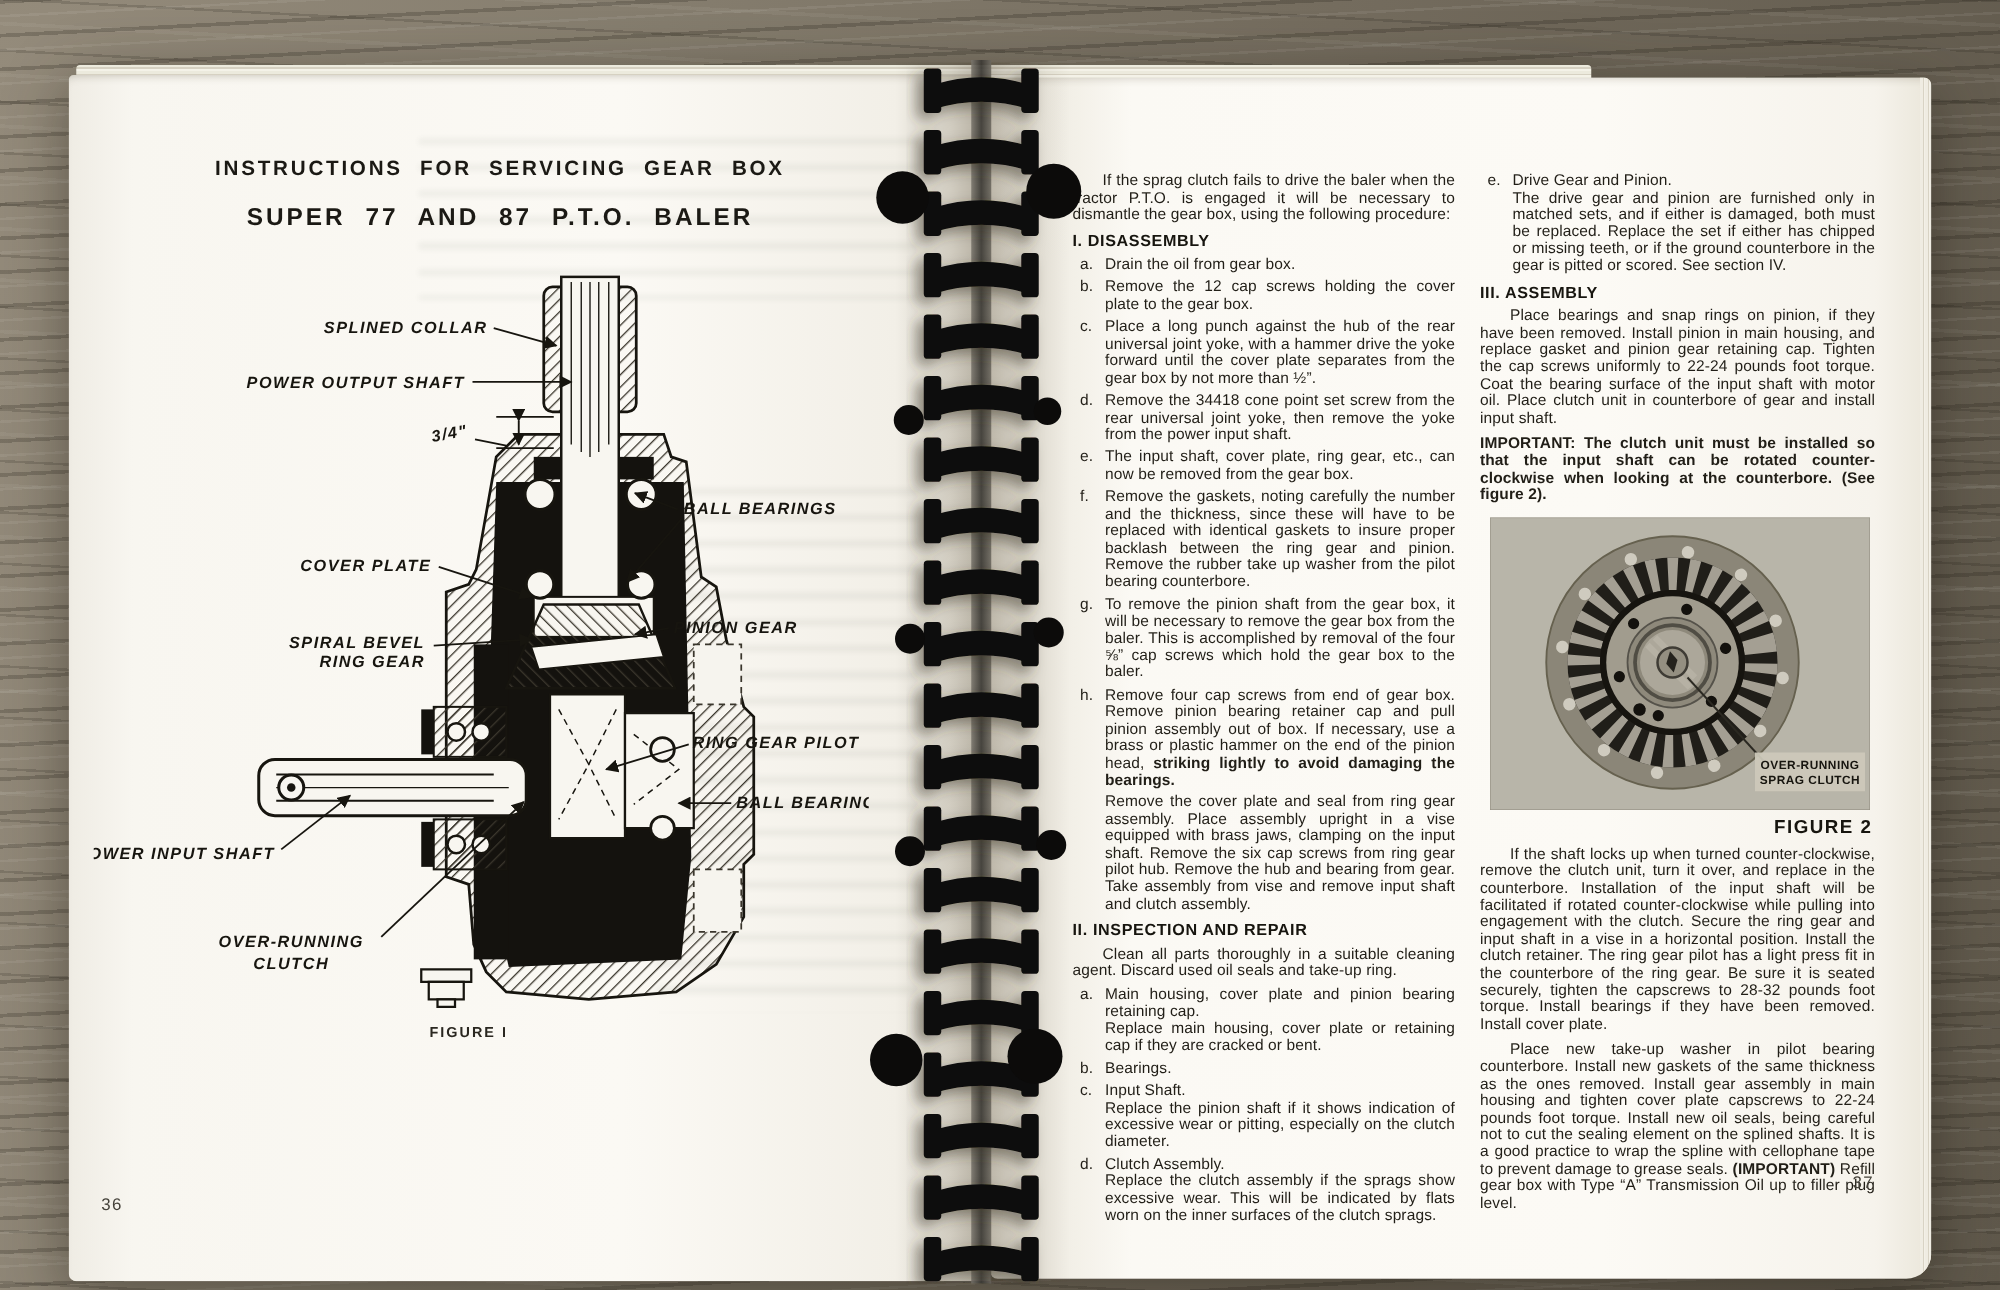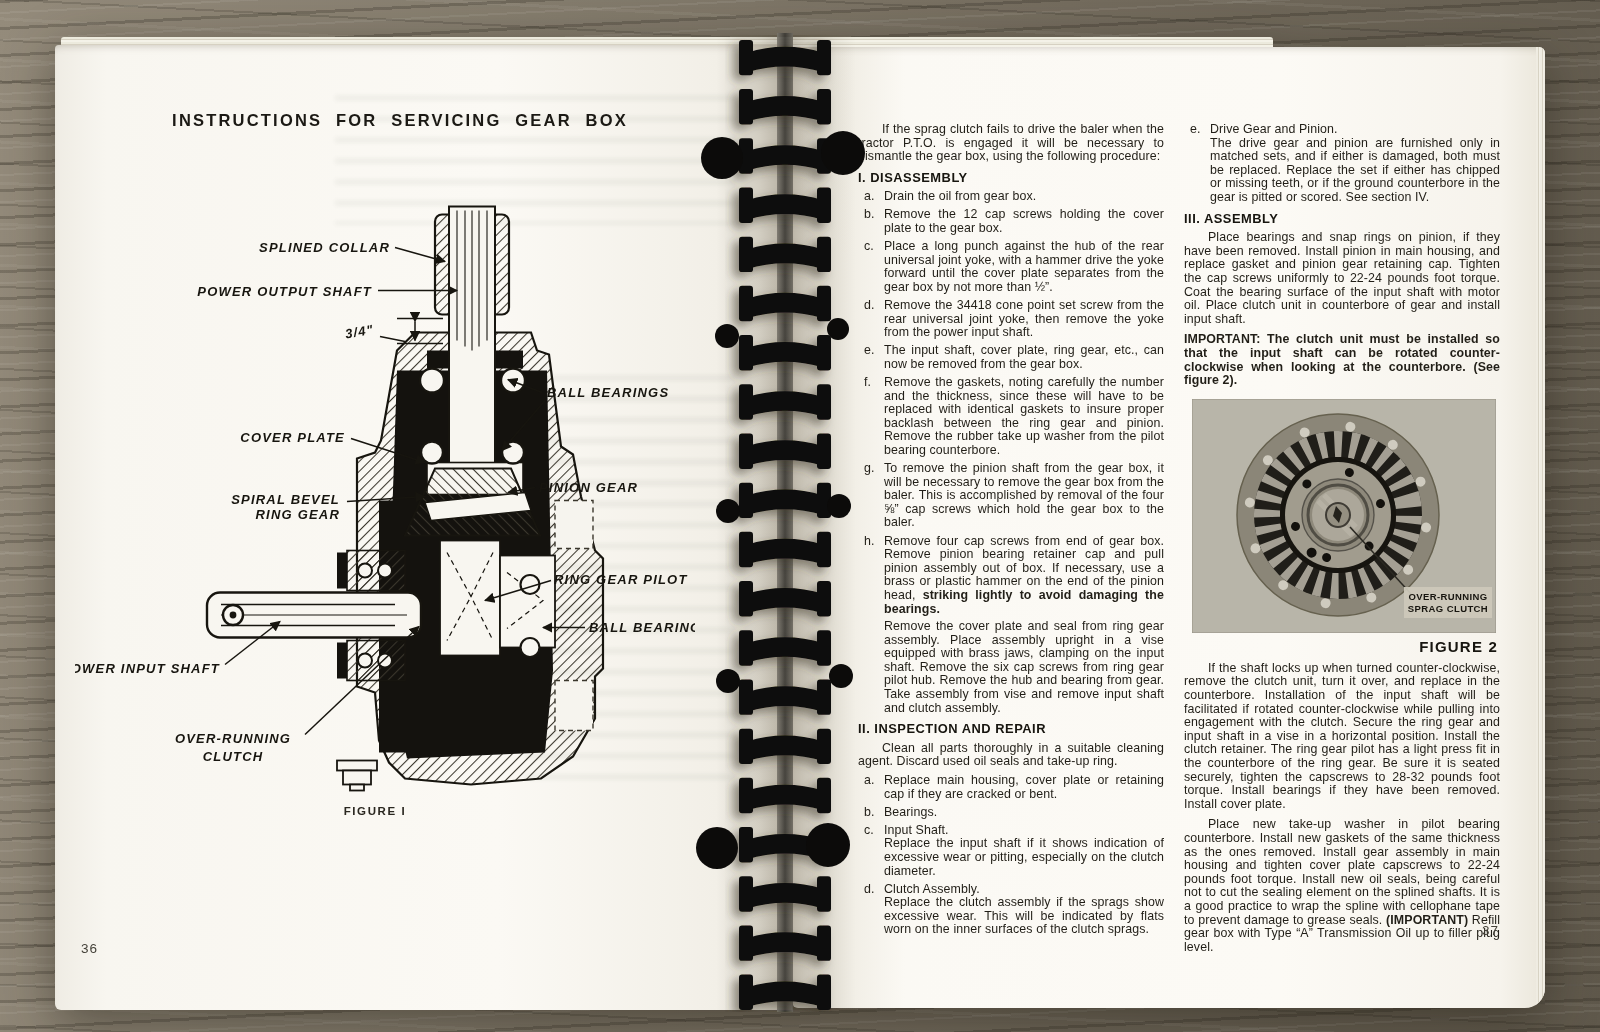--- a/index.html
+++ b/index.html
@@ -5,21 +5,21 @@
   html,body{margin:0;padding:0;}
   body{
     width:1600px;height:1032px;position:relative;overflow:hidden;
     font-family:"Liberation Sans",sans-serif;
     background-color:#7d7567;
     background-image:
       repeating-linear-gradient(177deg, rgba(30,26,18,.22) 0 3px, rgba(0,0,0,0) 3px 12px, rgba(255,255,250,.07) 12px 14px, rgba(0,0,0,0) 14px 27px),
       repeating-linear-gradient(183deg, rgba(22,19,12,.16) 0 2px, rgba(0,0,0,0) 2px 19px, rgba(240,238,230,.06) 19px 22px, rgba(0,0,0,0) 22px 41px),
       linear-gradient(100deg, #948b7b 0%, #857d6e 30%, #746c5e 60%, #5f584b 100%);
   }
-  .book{position:absolute;left:55px;top:35px;width:1244px;height:975px;
+  .book{position:absolute;left:55px;top:50px;width:1244px;height:975px;
         filter:drop-shadow(0 14px 26px rgba(25,20,12,.45));}
   .sheet-edges-top{position:absolute;top:2px;left:6px;right:26px;height:14px;border-radius:3px;
         background:repeating-linear-gradient(180deg,#eceadd 0 2px,#d6d1c2 2px 3px,#f4f2e8 3px 5px);}
   .page{position:absolute;overflow:hidden;}
   .page-left{left:0;top:10px;width:737px;height:965px;
         background:linear-gradient(to right,#efece4 0%,#f8f6f0 7%,#fbf9f4 60%,#f2efe7 90%,#e3dfd2 100%),#f8f6f0;
         border-radius:4px 0 0 6px;
         box-shadow:inset 0 6px 8px -6px rgba(90,80,60,.35);}
   .page-right{left:737px;top:12px;width:753px;height:961px;
         background:linear-gradient(to left,#eae6da 0%,#f6f3ec 6%,#fcfaf5 35%,#fbf9f4 85%,#e8e4d8 99%),#f8f6f0;
@@ -70,20 +70,21 @@
 </head>
 <body>
 
 <div class="book">
   <div class="sheet-edges-top"></div>
 
   <div class="page page-left">
     <div class="ghost g1"></div>
     <div class="ghost g2"></div>
     <div class="lp-title1">INSTRUCTIONS FOR SERVICING GEAR BOX</div>
+    <div class="lp-title2">SUPER 77 AND 87 P.T.O. BALER</div>
 
     <svg class="fig1" viewBox="0 0 620 620">
       <defs>
         <pattern id="h1" width="7" height="7" patternUnits="userSpaceOnUse" patternTransform="rotate(45)">
           <line x1="0" y1="0" x2="0" y2="7" stroke="#3a362c" stroke-width="2.1"></line>
         </pattern>
         <pattern id="h2" width="7" height="7" patternUnits="userSpaceOnUse" patternTransform="rotate(-45)">
           <line x1="0" y1="0" x2="0" y2="7" stroke="#3a362c" stroke-width="2.1"></line>
         </pattern>
         <marker id="arr" viewBox="0 0 10 10" refX="9" refY="5" markerWidth="7" markerHeight="7" orient="auto">
@@ -258,34 +259,35 @@
           <p style="margin-top:4px">Remove the cover plate and seal from ring gear assembly. Place assembly upright in a vise equipped with brass jaws, clamping on the input shaft. Remove the six cap screws from ring gear pilot hub. Remove the hub and bearing from gear. Take assembly from vise and remove input shaft and clutch assembly.</p>
         </div>
       </div>
 
       <div class="sect-head">II.  INSPECTION AND REPAIR</div>
       <p class="indent">Clean all parts thoroughly in a suitable cleaning agent. Discard used oil seals and take-up ring.</p>
 
       <div class="li">
         <span class="letter">a.</span>
         <div class="li-body">
+            <p>Main housing, cover plate and pinion bearing retaining cap.</p>
         <p>Replace main housing, cover plate or retaining cap if they are cracked or bent.</p>
           </div>
       </div>
       <div class="li">
         <span class="letter">b.</span>
         <div class="li-body">
             <p>Bearings.</p>
           </div>
       </div>
       <div class="li">
         <span class="letter">c.</span>
         <div class="li-body">
             <p>Input Shaft.</p>
-        <p>Replace the input shaft if it shows indication of excessive wear or pitting, especially on the clutch diameter.</p>
+        <p>Replace the pinion shaft if it shows indication of excessive wear or pitting, especially on the clutch diameter.</p>
           </div>
       </div>
       <div class="li">
         <span class="letter">d.</span>
         <div class="li-body">
             <p>Clutch Assembly.</p>
         <p>Replace the clutch assembly if the sprags show excessive wear. This will be indicated by flats worn on the inner surfaces of the clutch sprags.</p>
           </div>
       </div>
     </div>

